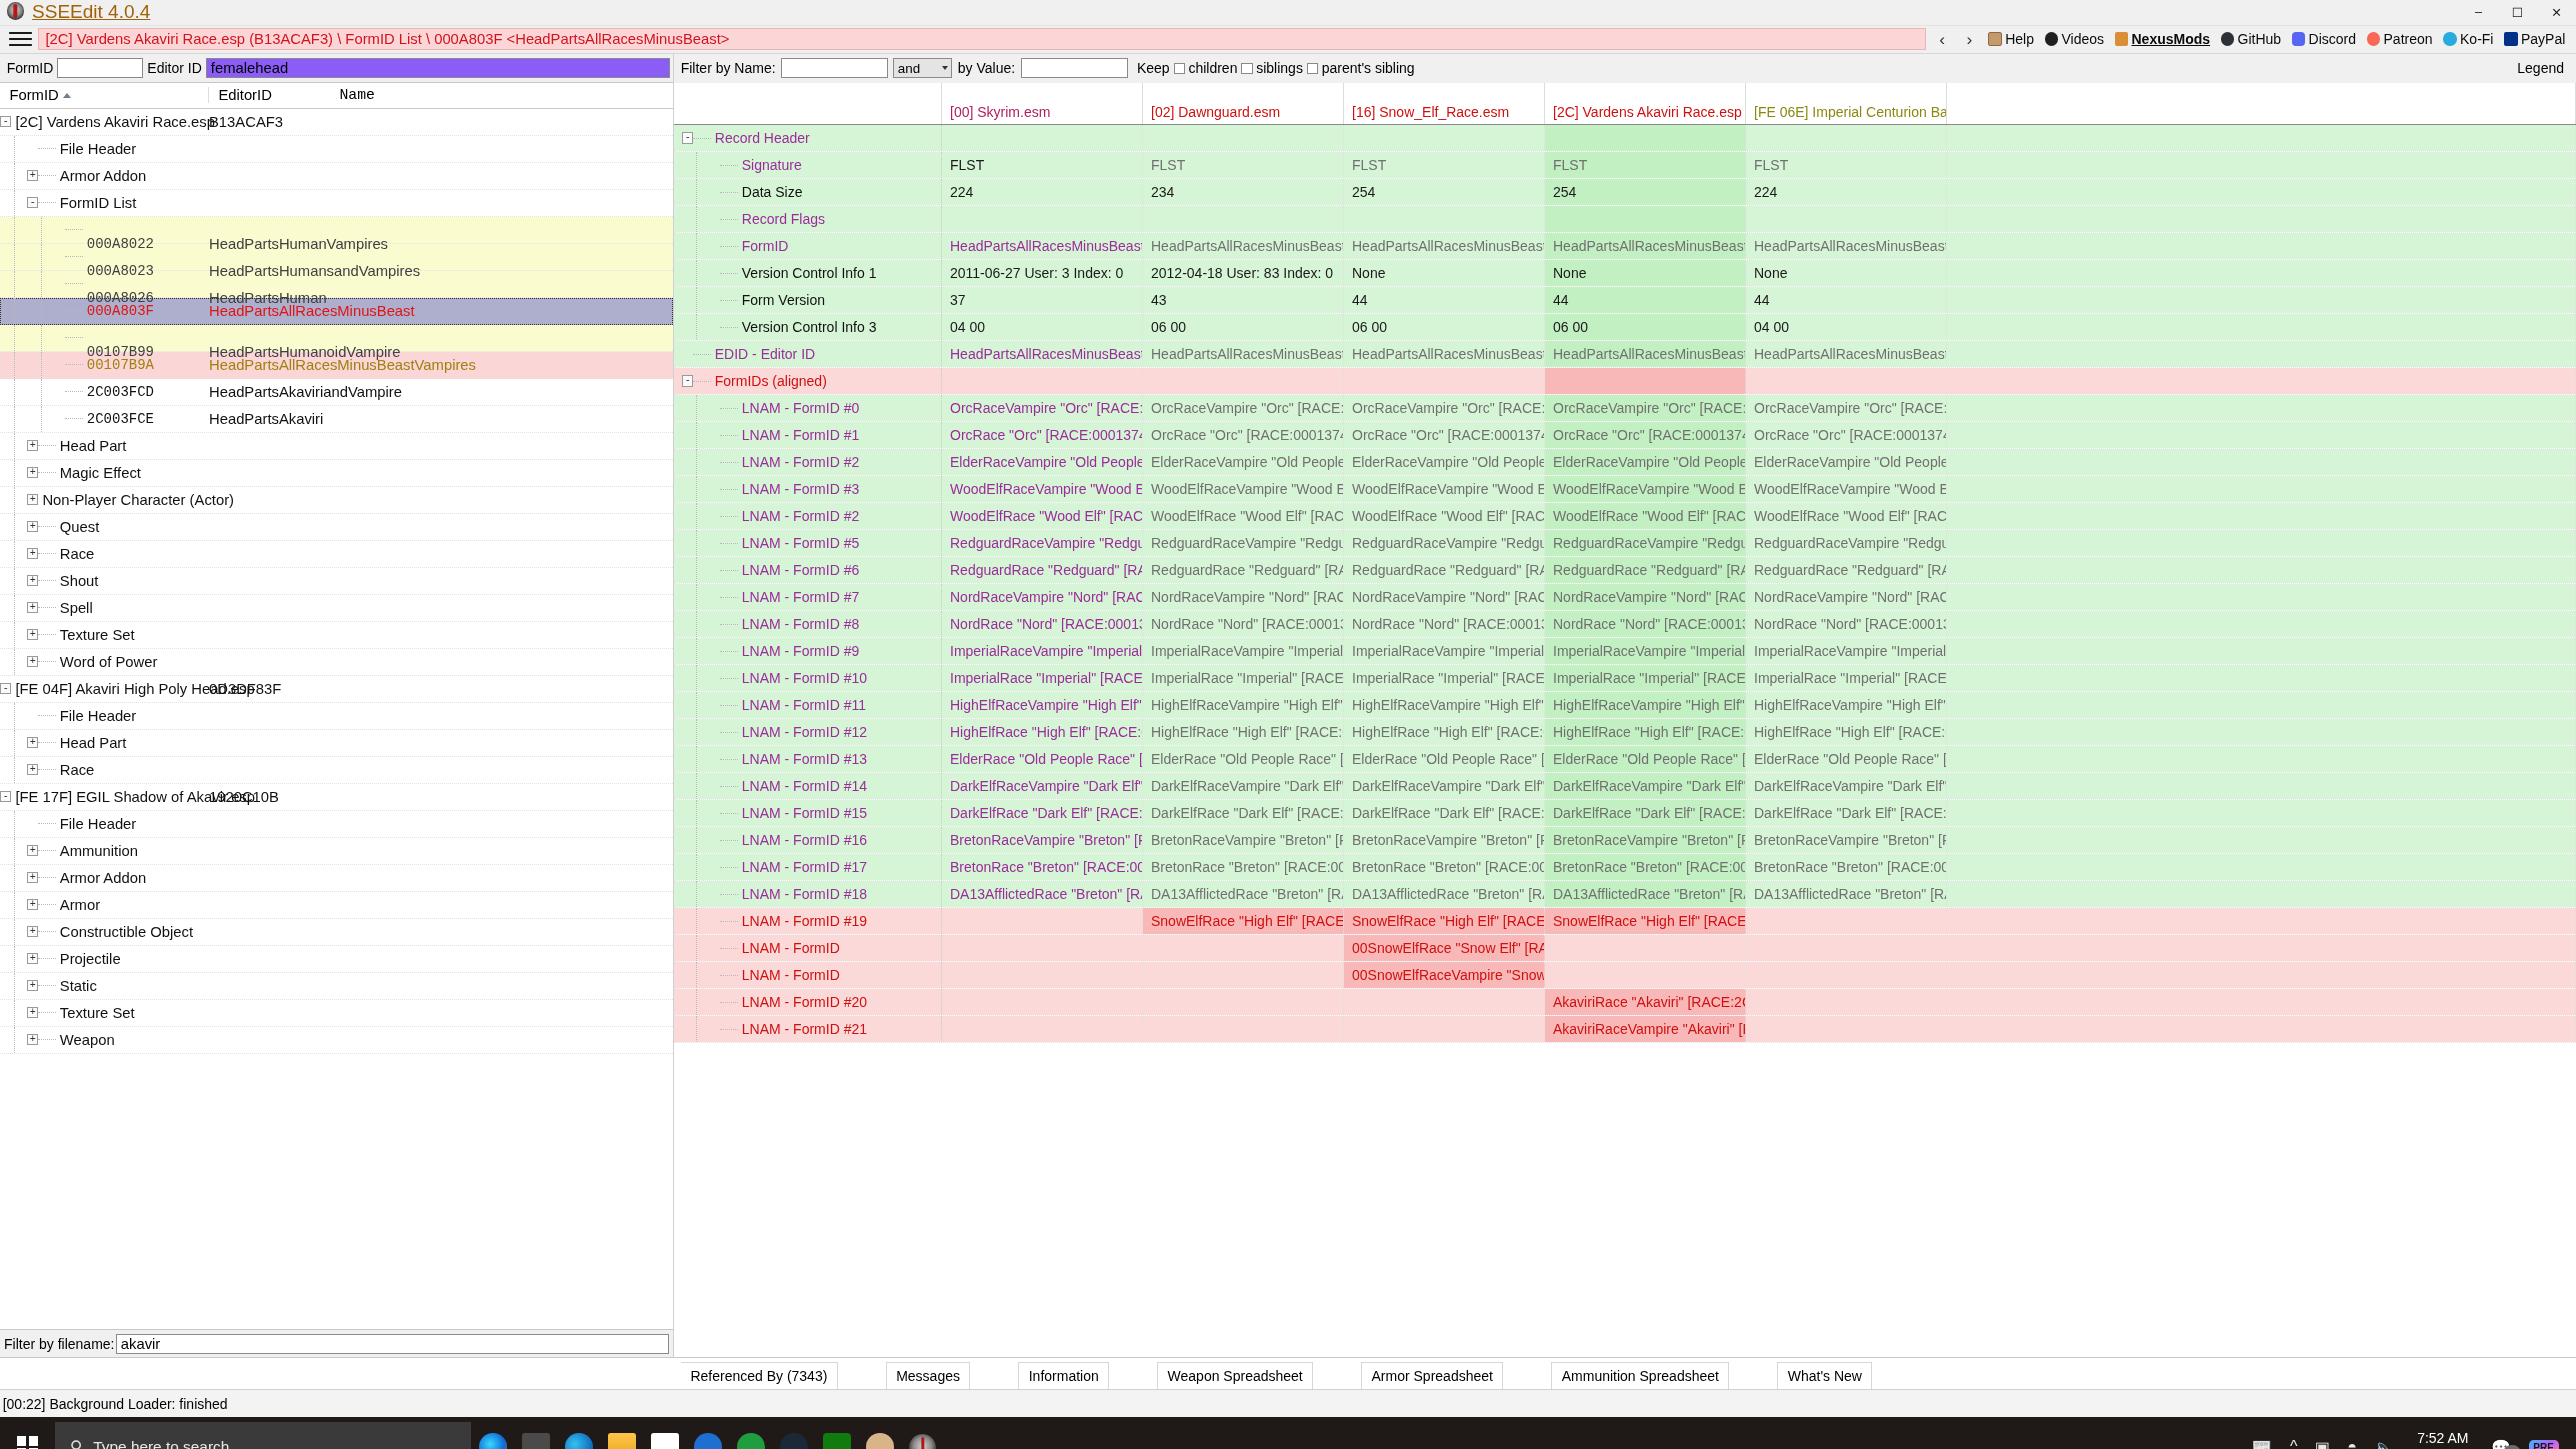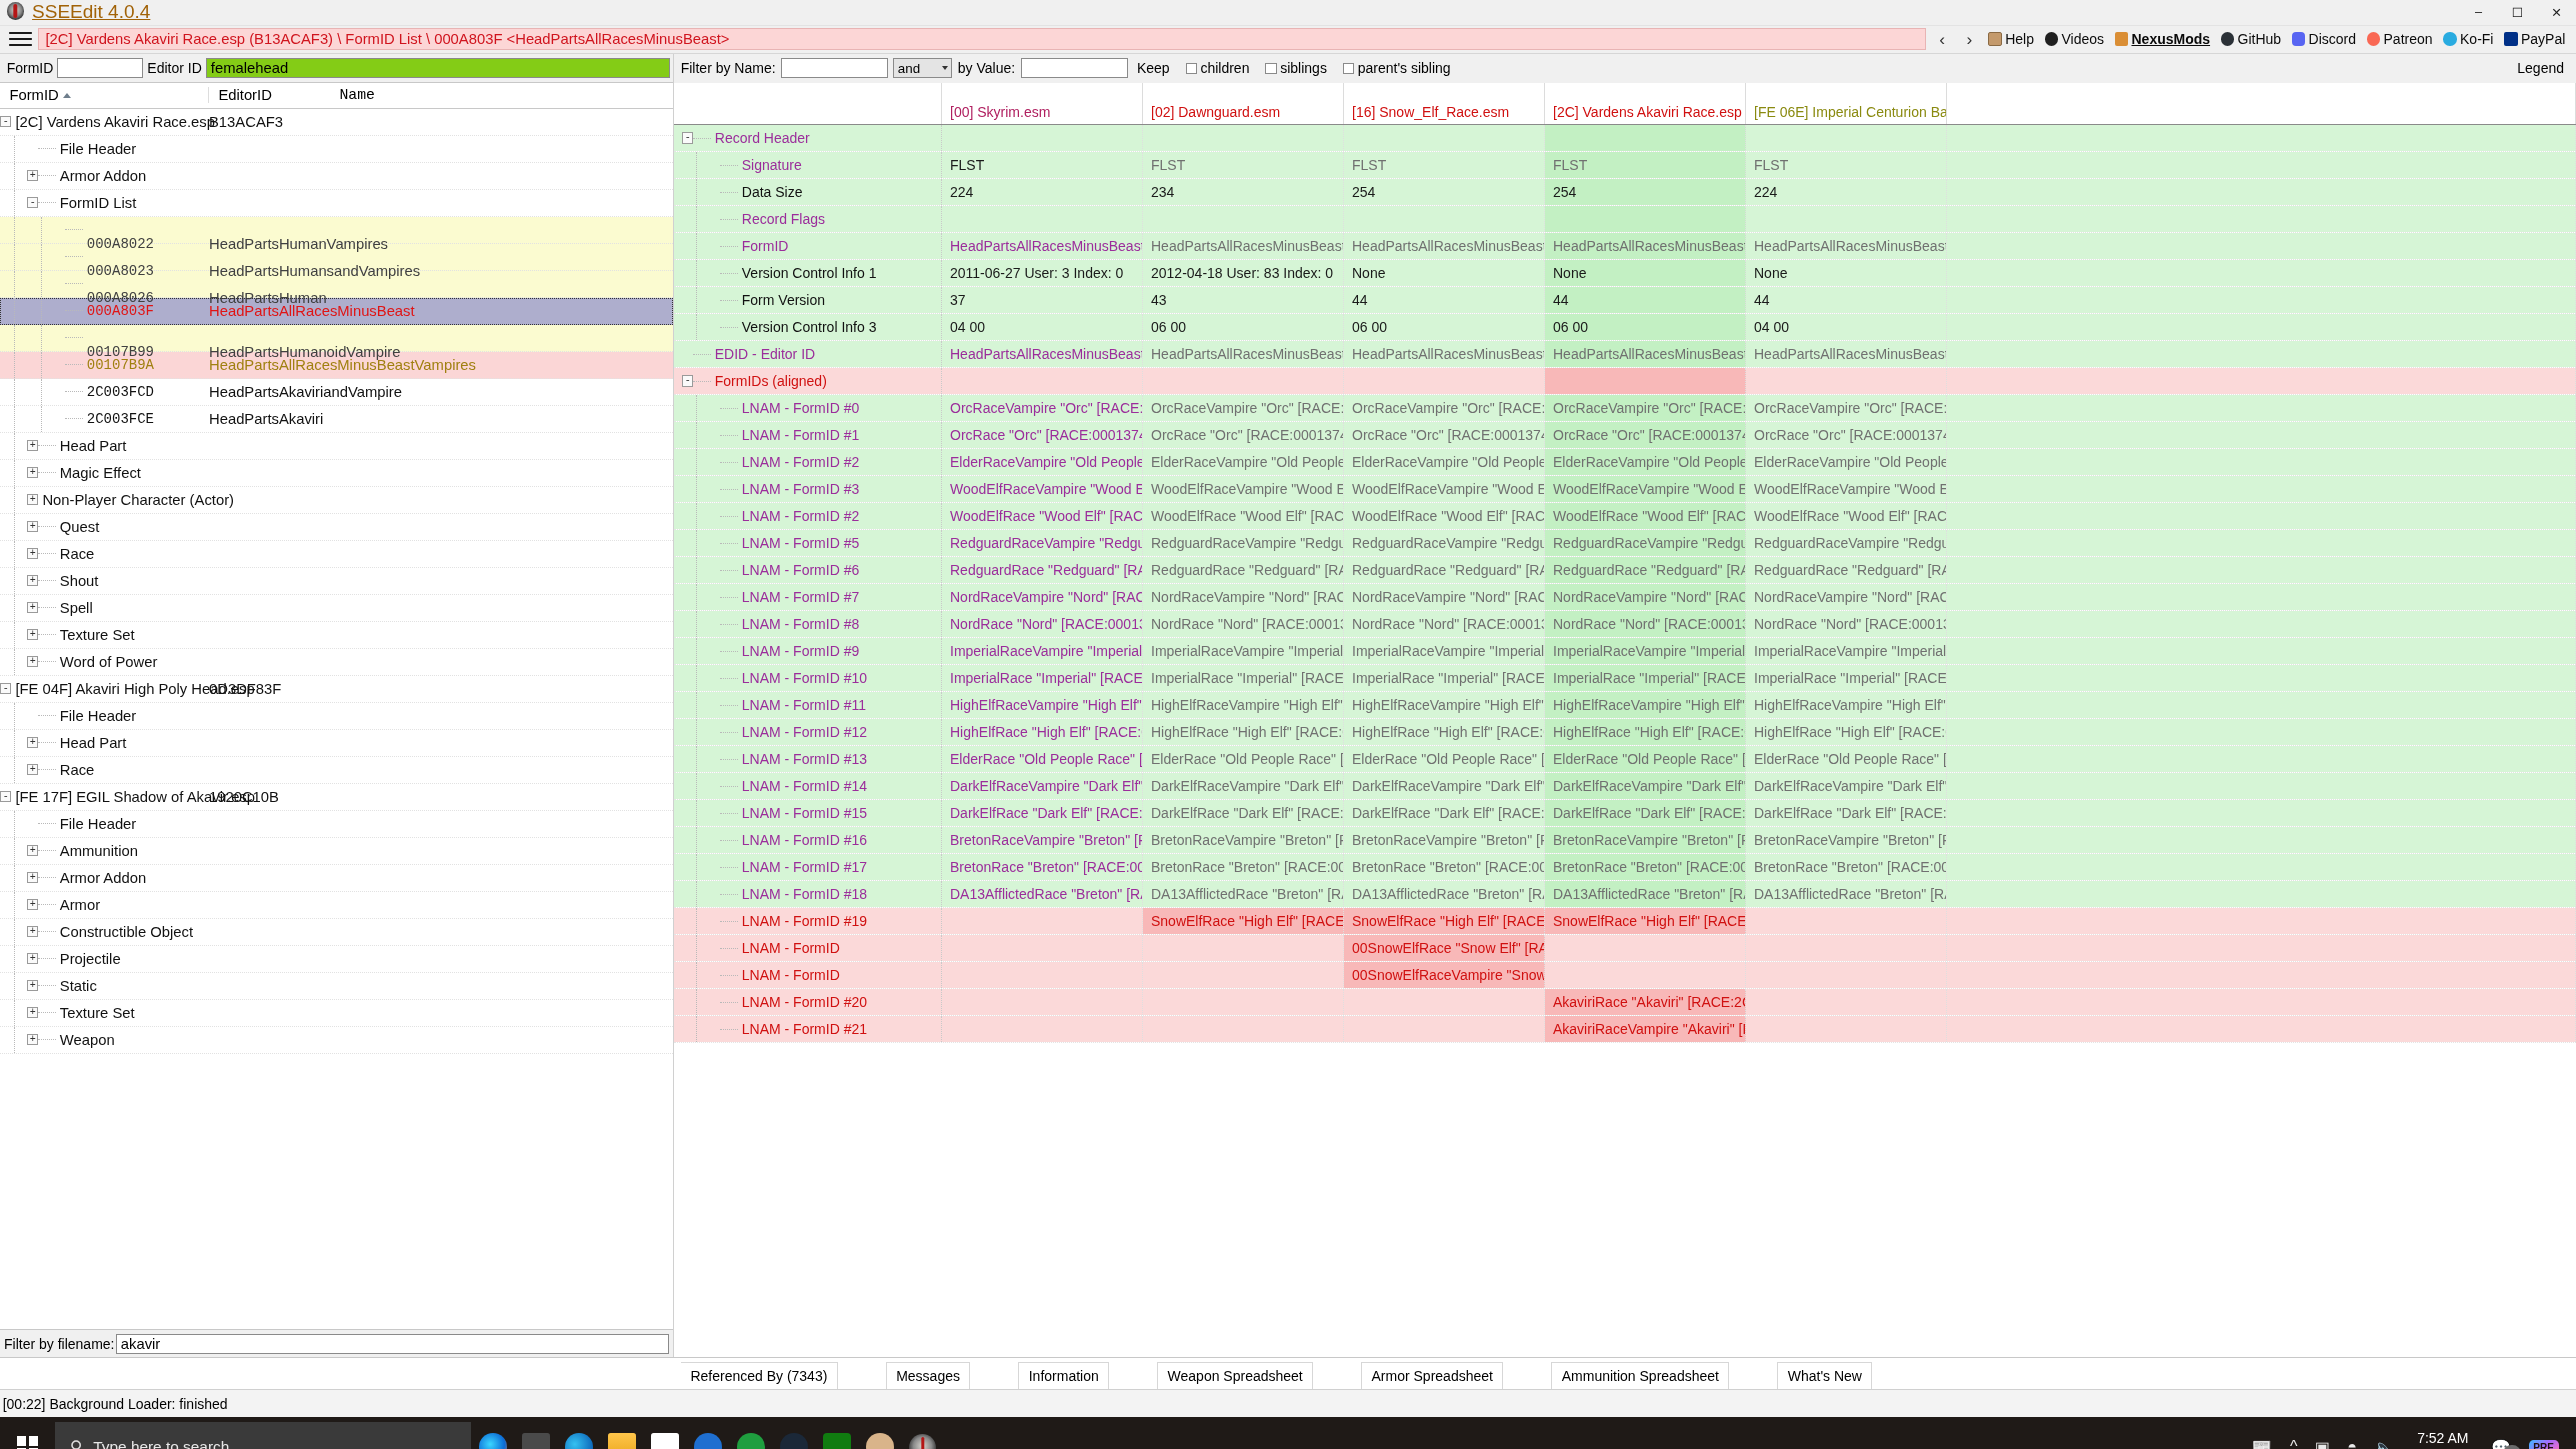--- a/index.html
+++ b/index.html
@@ -72,21 +72,21 @@
   #left { width: 674px; border-right: 1.3px solid #d0d0d0; display:flex; flex-direction:column; background:#fff;}
   #leftfilter {
     height: 28px; display:flex; align-items:center; gap:0px;
     background:#f0f0f0; padding-left: 2.7px;
   }
   #leftfilter .lbl { font-size:14px; padding: 0 4px; }
   #formid-input {
     width:86px; height:20px; border:0.7px solid #8a8a8a; background:#fff;
   }
   #editorid-input {
-    flex:1 1 auto; height:20px; border:0.7px solid #8a8a8a; background:#84cc16;
+    flex:1 1 auto; height:20px; border:0.7px solid #8a8a8a; background:#8b5cf6;
     margin-right:2.7px; display:flex; align-items:center; padding-left:4px; font-size:14.8px;
   }
   #treehdr {
     height: 27px; display:flex; align-items:center;
     border-top:0.7px solid #c8c8c8; border-bottom:0.7px solid #c8c8c8; background:#fff;
   }
   #treehdr .th { font-size:14.8px; padding-left:9.4px; display:flex; align-items:center; gap:4.7px;}
   #treehdr .th.c1 { width: 209px; border-right:0.7px solid #ddd;}
   #treehdr .th.c2 { width: 121px; }
   #treehdr .th.c3 { flex:1;font-family:Liberation Mono, monospace; }
@@ -133,21 +133,21 @@
     height: 29.5px; display:flex; align-items:center; gap:5.4px; padding-left:6.7px;
     font-size:14px; background:#f0f0f0;
   }
   #rfilter .fbox { width:107px; height:20px; border:0.7px solid #8a8a8a; background:#fff;}
   #rfilter .sel {
     width:59px; height:20px; border:0.7px solid #8a8a8a; background:#e4e4e4;
     display:flex; align-items:center; justify-content:space-between; padding:0 3.4px; font-size:13.4px;
   }
   #rfilter .caret { width:0;height:0;border-left:3.4px solid transparent;border-right:3.4px solid transparent;border-top:4px solid #333;}
   .cbx { width:11.4px; height:11.4px; border:0.7px solid #8a8a8a; background:#fff; display:inline-block; vertical-align:-2px;}
-  #rfilter .keeps { display:flex; align-items:center; gap:16px; margin-left:4px;}
+  #rfilter .keeps { display:flex; align-items:center; gap:4px; margin-left:4px;}
   #rfilter .keeps label { display:flex; align-items:center; gap:3.4px;}
   #legend { margin-left:auto; padding-right:12px; font-size:14px;}
 
   #colhdr { height: 42px; display:flex; border-bottom:1.3px solid #8a8a8a; background:#fff; }
   #colhdr .ch { display:flex; align-items:flex-end; padding-bottom:4px; padding-left:8px; font-size:14px;
                 border-right:0.7px solid #dcdcdc; white-space:nowrap; overflow:hidden;}
   #colhdr .ch.first { width: 268px; }
   #colhdr .ch.plugin { width: 201px; }
   #grid { flex:1 1 auto; overflow:hidden; }
   .grow { display:flex; height:27px; align-items:stretch; font-size:14px; border-bottom:0.7px dotted #e4e4e4;}

